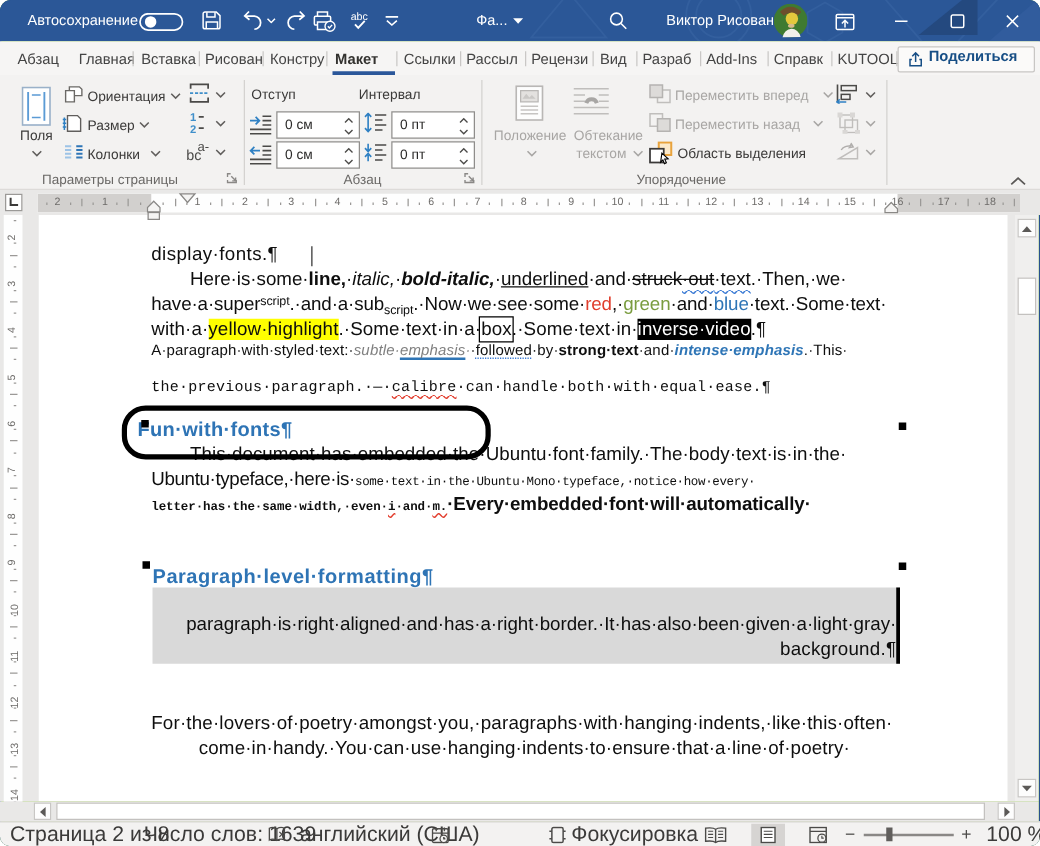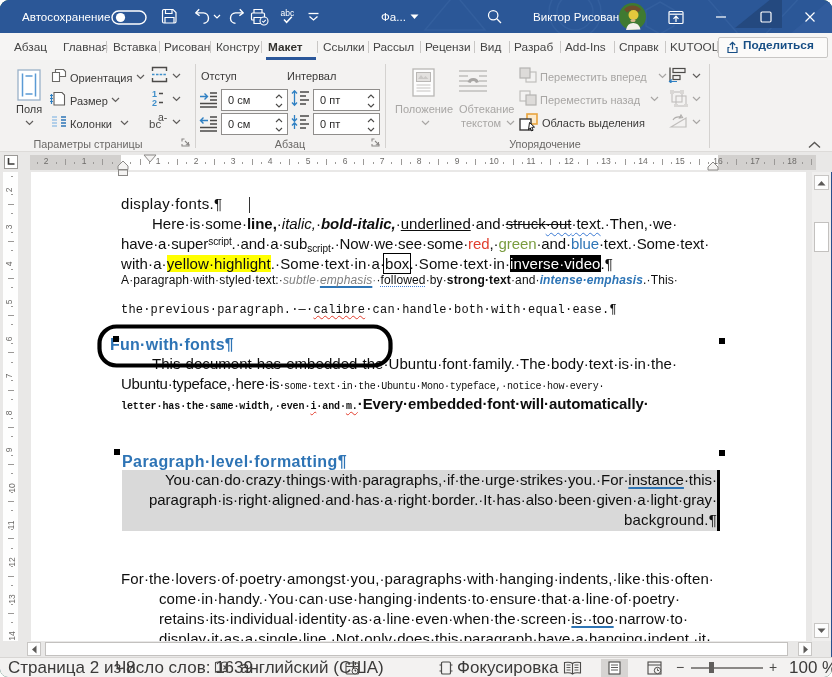--- a/index.html
+++ b/index.html
@@ -492,27 +492,24 @@
         <div id="ln3" class="ln " style="left:90px;top:62px;letter-spacing:-0.094px;">have·a·super<span class="sup">script</span>.·and·a·sub<span class="sub">script</span>.·Now·we·see·some·<span class="red">red</span>,·<span class="green">green</span>·and·<span class="blue">blue</span>·text.·Some·text·</div>
         <div id="ln4" class="ln " style="left:90px;top:82px;letter-spacing:0.097px;">with·a·<span class="hl">yellow·highlight</span>.·Some·text·in·a·<span class="boxed">box</span>.·Some·text·in·<span class="inv">inverse·video</span>.¶</div>
         <div id="ln5" class="ln sm" style="left:90px;top:101px;letter-spacing:0.13px;">A·paragraph·with·styled·text:·<span class="gray-i">subtle·<span class="ub">emphasis</span>·</span>·<span class="udot">followed</span>·by·<b>strong·text</b>·and·<b><i class="blue">intense·emphasis</i></b>.·This·</div>
         <div id="ln7" class="ln sm" style="left:90px;top:131px;letter-spacing:0.199px;font-family:Liberation Mono, monospace;">the·previous·paragraph.·—·<span class="wavyr">calibre</span>·can·handle·both·with·equal·ease.¶</div>
         <div id="ln8" class="ln h1" style="left:79px;top:163px;letter-spacing:0.268px;">Fun·with·fonts¶</div>
         <div id="ln9" class="ln " style="left:121px;top:182px;letter-spacing:0.045px;">This·document·has·embedded·the·Ubuntu·font·family.·The·body·text·is·in·the·</div>
         <div id="ln10" class="ln " style="left:90px;top:202px;letter-spacing:-0.284px;">Ubuntu·typeface,·here·is·<span class="mono">some·text·in·the·Ubuntu·Mono·typeface,·notice·how·every·</span></div>
         <div id="ln11" class="ln " style="left:90px;top:222px;letter-spacing:-0.083px;font-weight:bold;"><span class="mono">letter·has·the·same·width,·even·<span class="wavyr">i</span>·and·<span class="wavyr">m.</span></span>·Every·embedded·font·will·automatically·</div>
         <div id="ln13" class="ln h1" style="left:91px;top:280px;letter-spacing:0.43px;">Paragraph·level·formatting¶</div>
         <div class="abs" style="left:91px;top:298px;width:598px;height:61px;background:#d9d9d9;border-right:3px solid #000"></div>
-        <div id="ln14" class="ln " style="left:90px;top:298px;width:596px;text-align:right;letter-spacing:-0.042px;">You·can·do·crazy·things·with·paragraphs,·if·the·urge·strikes·you.·For·<span class="ub">instance</span>·this·</div>
         <div id="ln15" class="ln " style="left:90px;top:318px;width:596px;text-align:right;letter-spacing:-0.016px;">paragraph·is·right·aligned·and·has·a·right·border.·It·has·also·been·given·a·light·gray·</div>
         <div id="ln16" class="ln " style="left:90px;top:338px;width:596px;text-align:right;letter-spacing:0.198px;">background.¶</div>
         <div id="ln17" class="ln " style="left:90px;top:397px;letter-spacing:0.137px;">For·the·lovers·of·poetry·amongst·you,·paragraphs·with·hanging·indents,·like·this·often·</div>
         <div id="ln18" class="ln " style="left:128px;top:417px;letter-spacing:0.121px;">come·in·handy.·You·can·use·hanging·indents·to·ensure·that·a·line·of·poetry·</div>
-        <div id="ln19" class="ln " style="left:128px;top:437px;letter-spacing:0.088px;">retains·its·individual·identity·as·a·line·even·when·the·screen·<span class="ub">is··too</span>·narrow·to·</div>
-        <div id="ln20" class="ln " style="left:128px;top:457px;letter-spacing:0.06px;">display·it·as·a·single·line.·Not·only·does·this·paragraph·have·a·hanging·indent,·it·</div>
         <div class="mark" style="left:82px;top:164px"></div>
         <div class="mark" style="left:688px;top:166px"></div>
         <div class="mark" style="left:83px;top:277px"></div>
         <div class="mark" style="left:688px;top:278px"></div>
       </div>
       <svg class="abs" style="left:97px;top:152px" width="302" height="46" viewBox="0 0 302 46">
         <rect x="2.5" y="2.5" width="291" height="39" rx="17" fill="none" stroke="#000" stroke-width="4.2"></rect>
       </svg>
     </div>
     <div id="vrul">

